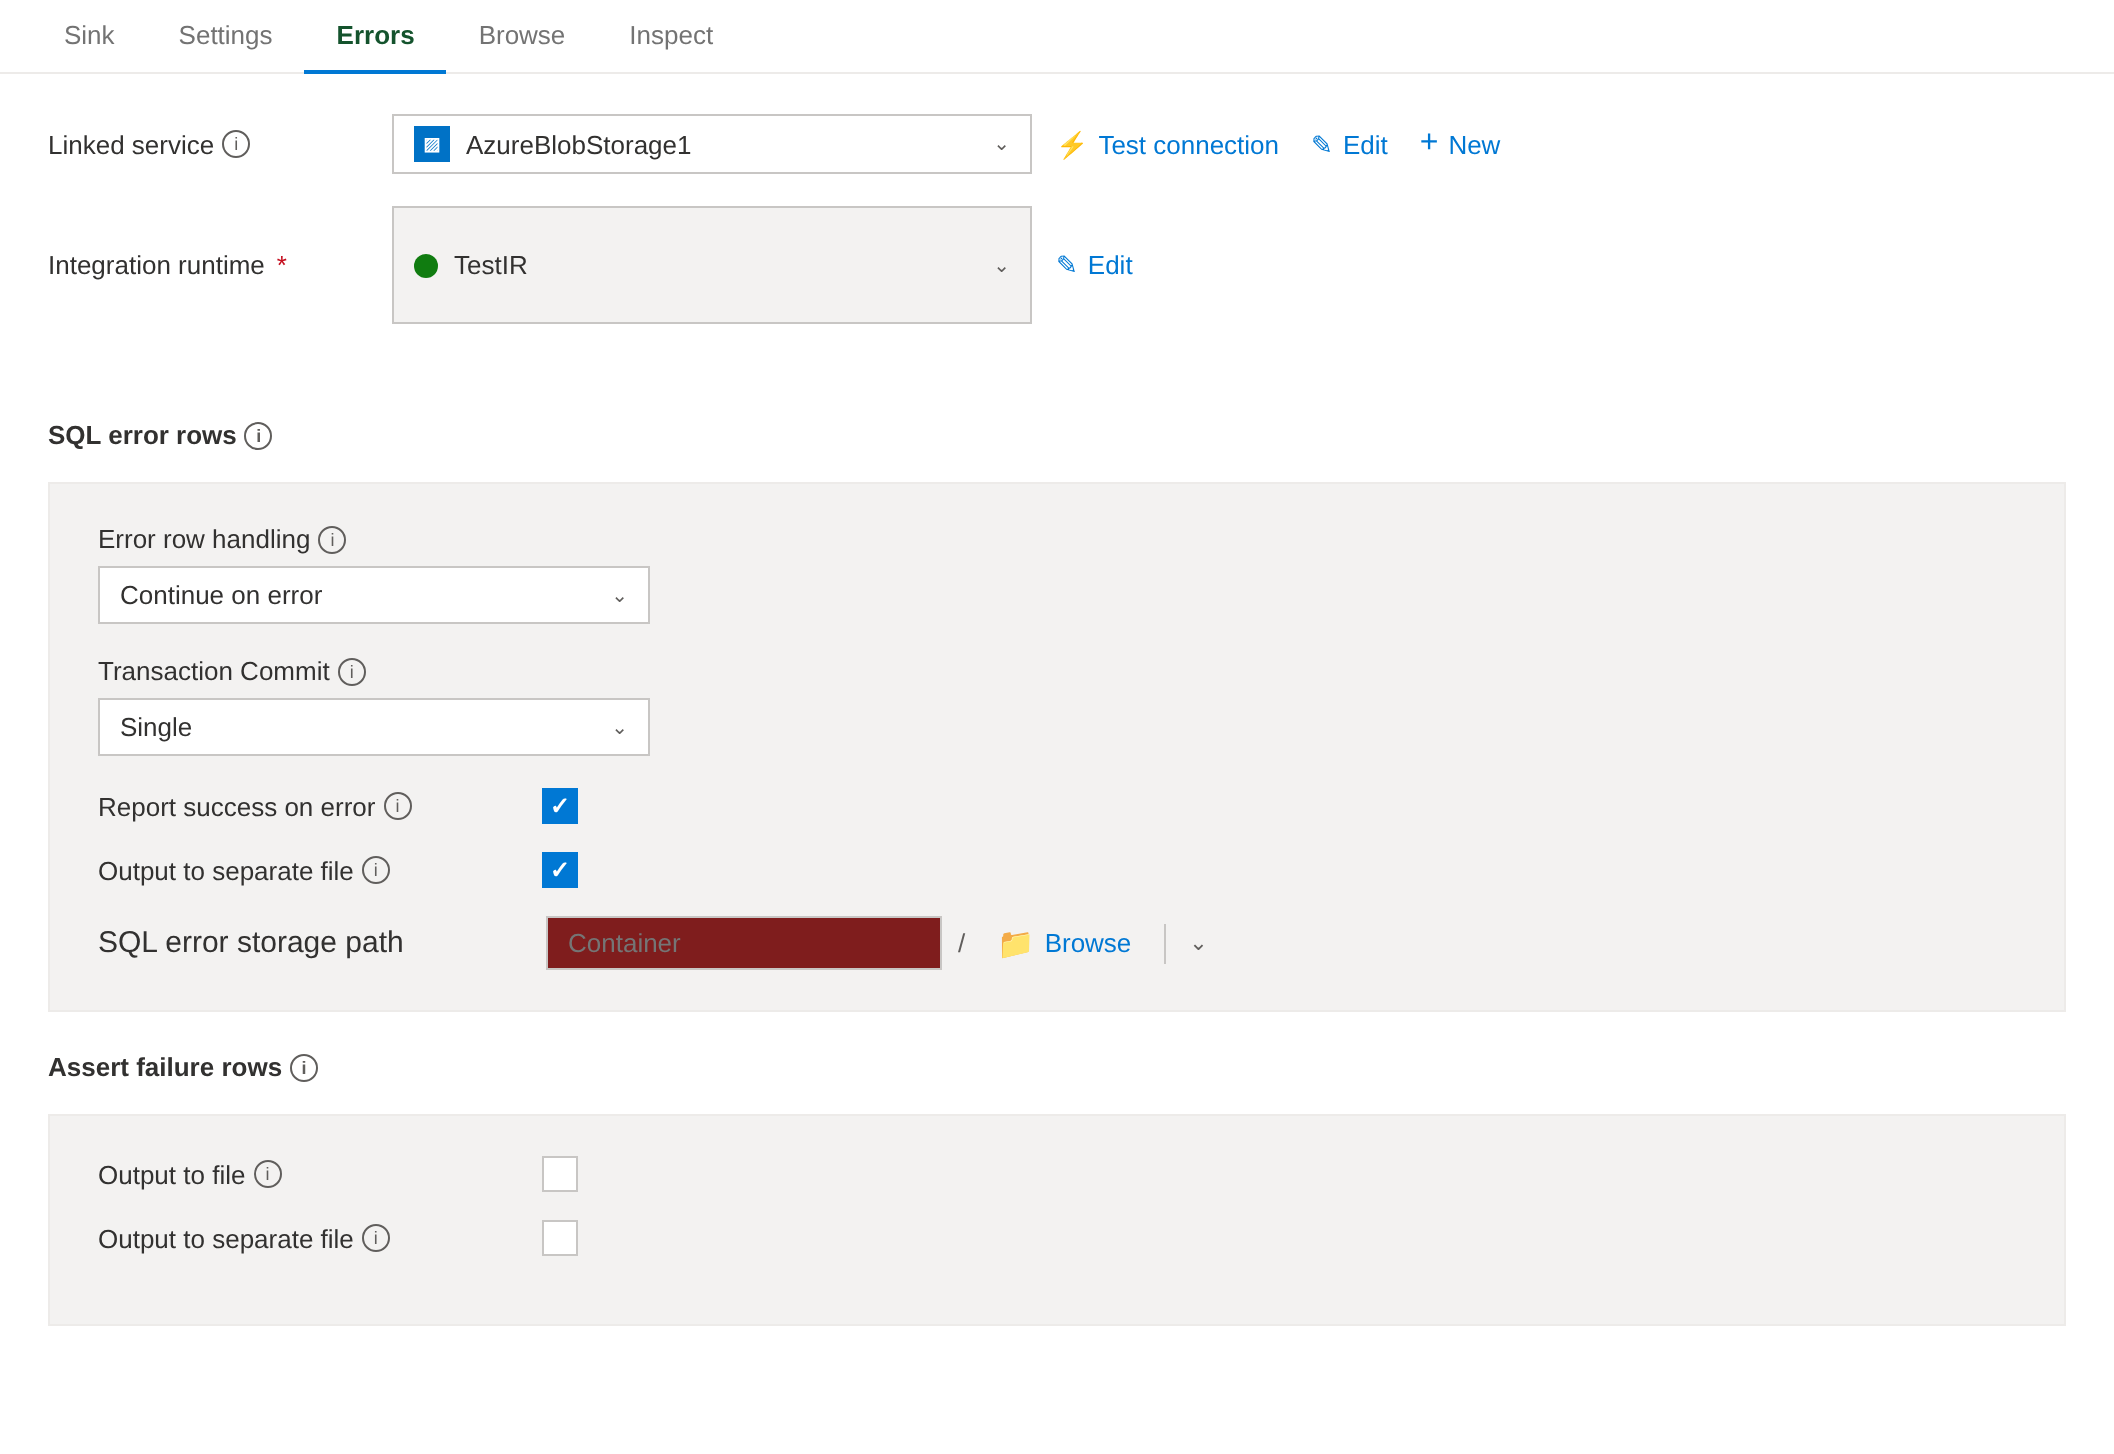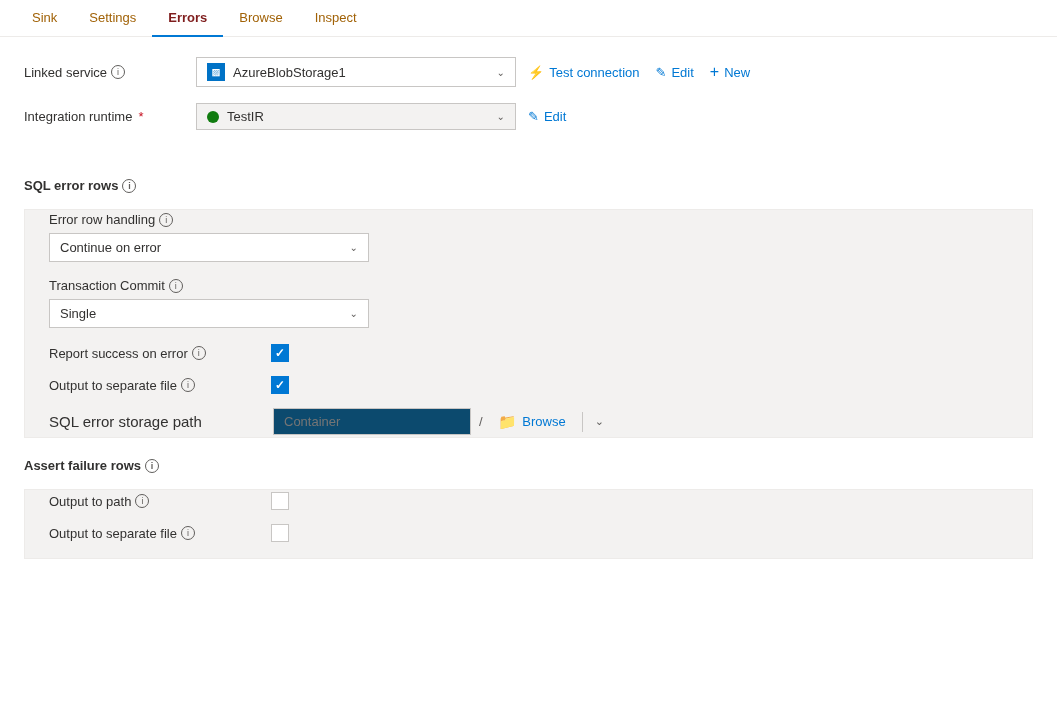--- a/index.html
+++ b/index.html
@@ -14,28 +14,28 @@
     .tab-bar {
       display: flex;
       align-items: center;
       border-bottom: 1px solid #edebe9;
       padding: 0 16px;
       gap: 0;
     }
     .tab {
       padding: 10px 16px;
       cursor: pointer;
-      color: #a16207;
+      color: #737373;
       font-size: 13px;
       white-space: nowrap;
       border-bottom: 2px solid transparent;
       margin-bottom: -1px;
     }
     .tab.active {
-      color: #7f1d1d;
+      color: #14532d;
       border-bottom: 2px solid #0078d4;
       font-weight: 600;
     }
 
     
     .content {
       padding: 20px 24px;
     }
 
     
@@ -81,21 +81,21 @@
       font-size: 13px;
     }
     .dropdown .chevron { color: #605e5c; font-size: 10px; }
 
     .dropdown-with-icon {
       display: flex;
       align-items: center;
       gap: 8px;
       border: 1px solid #c8c6c4;
       background: #f3f2f1;
-      padding: 5px 10px;
+      padding: 21px 10px;
       min-width: 320px;
       color: #323130;
       font-size: 13px;
     }
     .green-dot {
       width: 12px;
       height: 12px;
       border-radius: 50%;
       background: #107c10;
       flex-shrink: 0;
@@ -118,21 +118,21 @@
       background: none;
       border: none;
       padding: 0;
     }
     .action-btn.new-btn { font-weight: 500; }
 
     
     .section-panel {
       background: #f3f2f1;
       border: 1px solid #edebe9;
-      padding: 2px 24px;
+      padding: 20px 24px;
       margin-bottom: 20px;
     }
     .section-title {
       font-size: 13px;
       font-weight: 600;
       color: #323130;
       margin-bottom: 16px;
       display: flex;
       align-items: center;
       gap: 4px;
@@ -150,21 +150,21 @@
       align-items: center;
       gap: 4px;
     }
     .field-dropdown {
       display: flex;
       align-items: center;
       justify-content: space-between;
       border: 1px solid #c8c6c4;
       background: #fff;
       padding: 6px 10px;
-      width: 320px;
+      width: 276px;
       cursor: pointer;
       color: #323130;
       font-size: 13px;
     }
 
     
     .checkbox-row {
       display: flex;
       align-items: center;
       gap: 2px;
@@ -212,21 +212,21 @@
       align-items: center;
       gap: 4px;
       margin-top: 4px;
     }
     .path-label {
       font-size: 15px;
       min-width: 220px;
     }
     .path-input {
       border: 1px solid #c8c6c4;
-      background: #0c4a6e;
+      background: #7f1d1d;
       padding: 5px 10px;
       min-width: 140px;
       font-size: 13px;
       color: #a19f9d;
       outline: none;
     }
     .path-separator {
       font-size: 13px;
       color: #605e5c;
       padding: 0 4px;
@@ -401,21 +401,21 @@
     <div class="section-title">
       <span>Assert failure rows</span>
       <span class="info-icon">i</span>
     </div>
   </div>
 
   <div class="section-panel">
 
     <div class="checkbox-row">
       <div class="checkbox-label">
-        <span>Output to path</span>
+        <span>Output to file</span>
         <span class="info-icon">i</span>
       </div>
       <div class="checkbox-unchecked"></div>
     </div>
 
     <div class="checkbox-row">
       <div class="checkbox-label">
         <span>Output to separate file</span>
         <span class="info-icon">i</span>
       </div>

